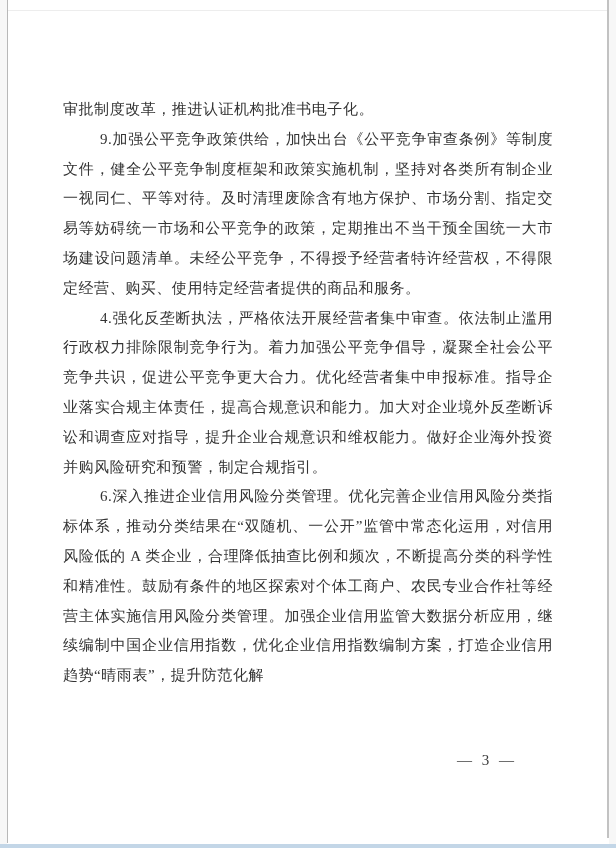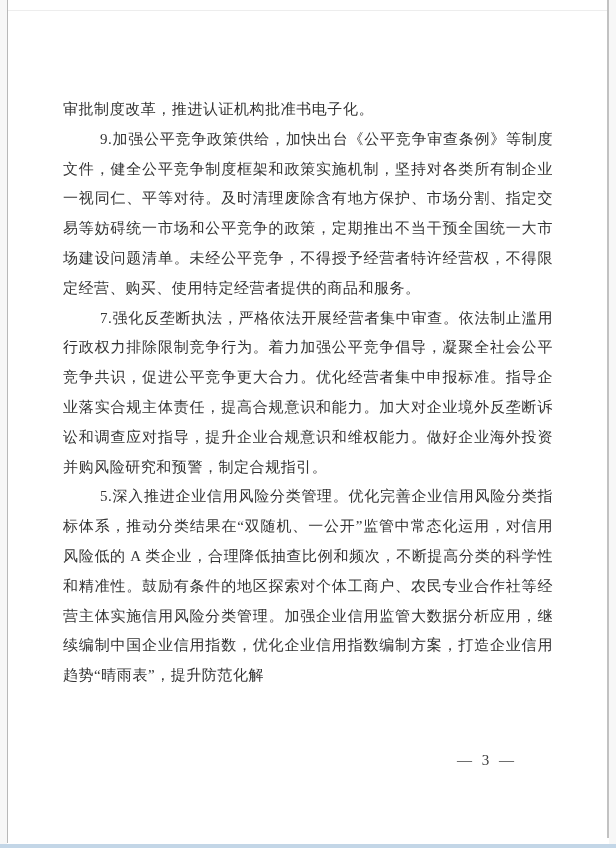--- a/index.html
+++ b/index.html
@@ -80,19 +80,19 @@
   <div class="margin-strip-left"></div>
   <div class="margin-strip-right"></div>
   <div class="edge-left"></div>
   <div class="edge-right"></div>
   <div class="edge-top"></div>
   <div class="edge-bottom-blue"></div>
 
   <div class="text-block">
     <p class="continued">审批制度改革，推进认证机构批准书电子化。</p>
     <p>9.加强公平竞争政策供给，加快出台《公平竞争审查条例》等制度文件，健全公平竞争制度框架和政策实施机制，坚持对各类所有制企业一视同仁、平等对待。及时清理废除含有地方保护、市场分割、指定交易等妨碍统一市场和公平竞争的政策，定期推出不当干预全国统一大市场建设问题清单。未经公平竞争，不得授予经营者特许经营权，不得限定经营、购买、使用特定经营者提供的商品和服务。</p>
-    <p>7.强化反垄断执法，严格依法开展经营者集中审查。依法制止滥用行政权力排除限制竞争行为。着力加强公平竞争倡导，凝聚全社会公平竞争共识，促进公平竞争更大合力。优化经营者集中申报标准。指导企业落实合规主体责任，提高合规意识和能力。加大对企业境外反垄断诉讼和调查应对指导，提升企业合规意识和维权能力。做好企业海外投资并购风险研究和预警，制定合规指引。</p>
-    <p>5.深入推进企业信用风险分类管理。优化完善企业信用风险分类指标体系，推动分类结果在“双随机、一公开”监管中常态化运用，对信用风险低的 A 类企业，合理降低抽查比例和频次，不断提高分类的科学性和精准性。鼓励有条件的地区探索对个体工商户、农民专业合作社等经营主体实施信用风险分类管理。加强企业信用监管大数据分析应用，继续编制中国企业信用指数，优化企业信用指数编制方案，打造企业信用趋势“晴雨表”，提升防范化解</p>
+    <p>4.强化反垄断执法，严格依法开展经营者集中审查。依法制止滥用行政权力排除限制竞争行为。着力加强公平竞争倡导，凝聚全社会公平竞争共识，促进公平竞争更大合力。优化经营者集中申报标准。指导企业落实合规主体责任，提高合规意识和能力。加大对企业境外反垄断诉讼和调查应对指导，提升企业合规意识和维权能力。做好企业海外投资并购风险研究和预警，制定合规指引。</p>
+    <p>6.深入推进企业信用风险分类管理。优化完善企业信用风险分类指标体系，推动分类结果在“双随机、一公开”监管中常态化运用，对信用风险低的 A 类企业，合理降低抽查比例和频次，不断提高分类的科学性和精准性。鼓励有条件的地区探索对个体工商户、农民专业合作社等经营主体实施信用风险分类管理。加强企业信用监管大数据分析应用，继续编制中国企业信用指数，优化企业信用指数编制方案，打造企业信用趋势“晴雨表”，提升防范化解</p>
   </div>
 
   <div class="page-number">— 3 —</div>
 
 </div>
 
 </body></html>

